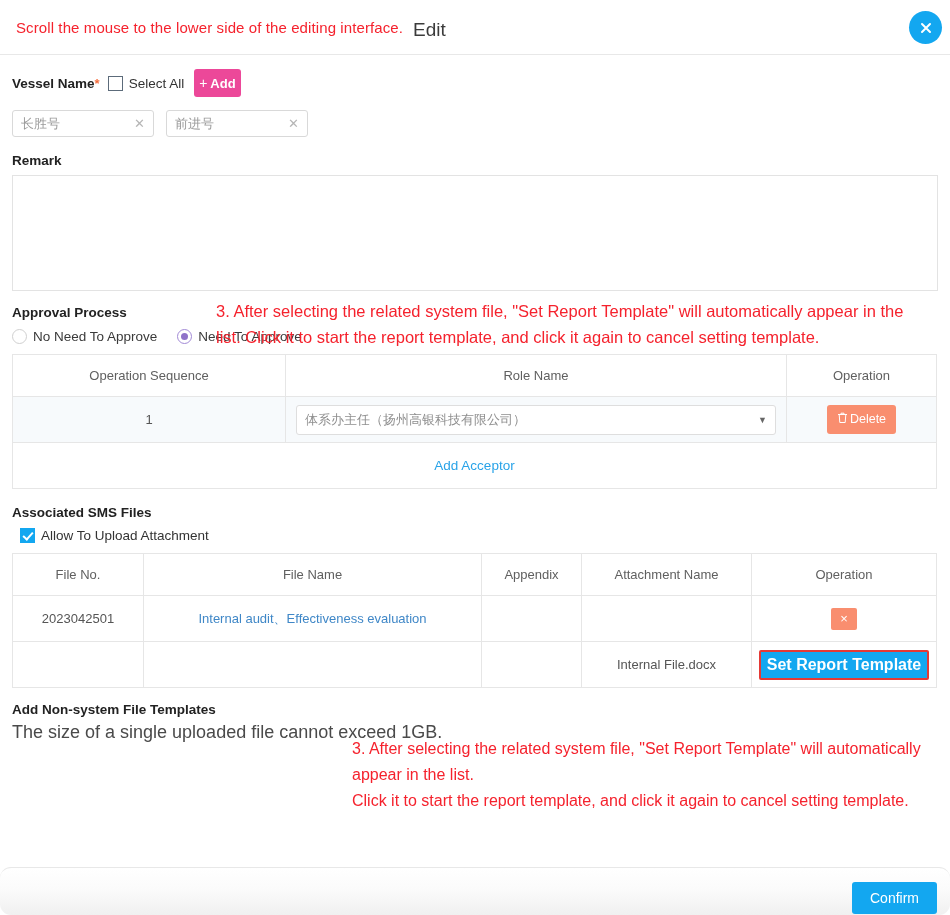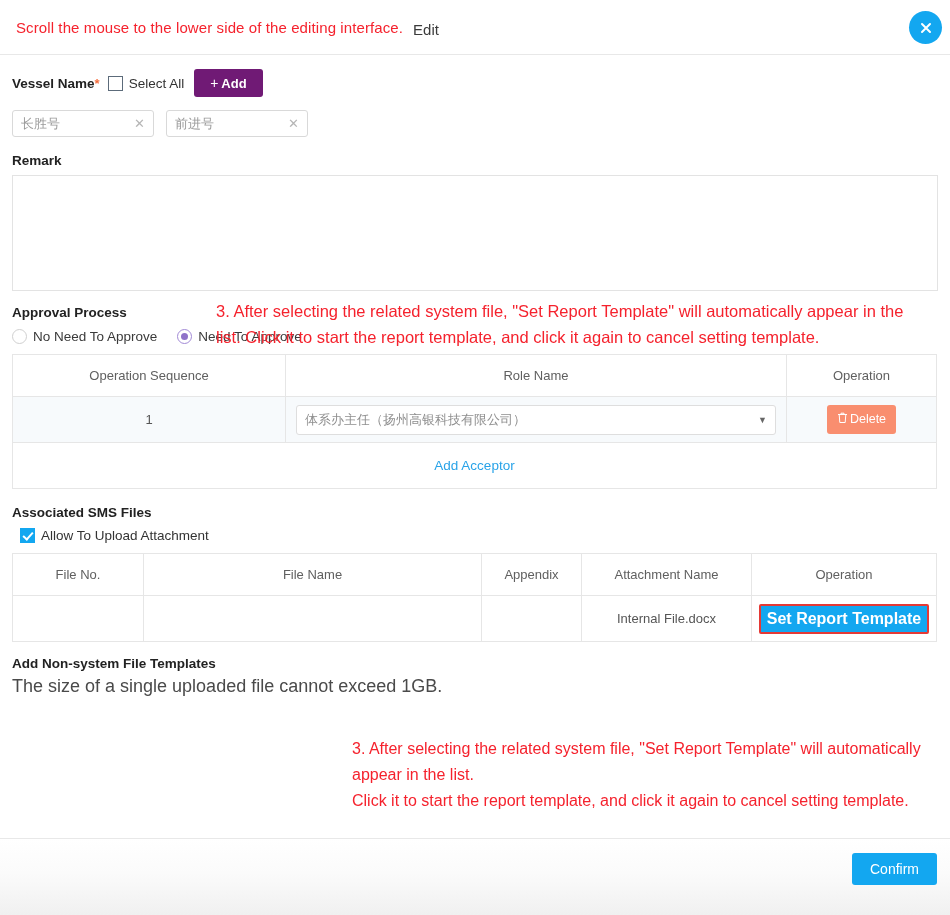--- a/index.html
+++ b/index.html
@@ -23,21 +23,21 @@
     align-items: center;
     padding-left: 16px;
   }
   .header-note {
     color: #f5222d;
     font-size: 15px;
     letter-spacing: 0.1px;
     white-space: nowrap;
   }
   .header-title {
-    font-size: 15px;
+    font-size: 19px;
     color: #3b3b3b;
     margin-left: 10px;
     margin-top: 5px;
   }
   .close-btn {
     position: absolute;
     right: 8px; top: 11px;
     width: 33px; height: 33px;
     border-radius: 50%;
     background: #13a7f0;
@@ -87,27 +87,27 @@
     position:absolute;
     left:4px; top:1px;
     width:4px; height:8px;
     border:solid #fff;
     border-width:0 2px 2px 0;
     transform: rotate(42deg);
   }
   .select-all-label { font-size:13.5px; color:#333; margin-right:10px; }
 
   .btn-add {
-    background:#701a75;
+    background:#ec4899;
     color:#fff;
     border:none;
     border-radius:3px;
     font-size:13px;
     font-weight:bold;
-    padding:7px 16px;
+    padding:7px 5px;
     cursor:pointer;
     line-height:1;
   }
   .btn-add .plus { font-weight:normal; margin-right:3px; font-size:14px; }
 
   .tag-row { display:flex; gap:12px; margin-top:13px; }
   .tag {
     width: 142px; height: 27px;
     border: 1px solid #d9d9d9;
     border-radius: 3px;
@@ -250,23 +250,24 @@
   #annot-1 { left: 216px; top: 243px; width: 700px; }
   #annot-2 { left: 352px; top: 736px; width: 580px; font-size:16px; line-height:26px; }
   #annot-confirm { position:absolute; left: 627px; top: 874px; font-size:17px; color:#f5222d; }
 
   .arrow-wrap { position:absolute; left: 798px; top: 879px; }
 
   
   .modal-footer {
     position:absolute;
     left:0; right:0; bottom:0;
-    height: 77px;
+    height: 48px;
     border-top: 1px solid #e8e8e8;
     background: linear-gradient(180deg, #ffffff 0%, #fbfbfb 45%, #f0f0f0 100%);
+    border-radius: 11px;
   }
   .btn-confirm {
     position:absolute;
     right: 13px; top: 14px;
     background:#13a7f0; color:#fff;
     border:none; border-radius:3px;
     font-size:14px;
     padding: 8px 18px;
     cursor:pointer;
   }
@@ -381,20 +382,31 @@
       <tr>
         <th>File No.</th>
         <th>File Name</th>
         <th>Appendix</th>
         <th>Attachment Name</th>
         <th>Operation</th>
       </tr>
     </thead>
     <tbody>
       <tr>
+        <td>2023042501</td>
+        <td>
+          <span class="file-link">Internal audit、Effectiveness evaluation</span>
+        </td>
+        <td></td>
+        <td></td>
+        <td>
+          <button class="btn-x-small">×</button>
+        </td>
+      </tr>
+      <tr>
         <td></td>
         <td></td>
         <td></td>
         <td>Internal File.docx</td>
         <td>
           <button class="btn-set-tpl">Set Report Template</button>
         </td>
       </tr>
     </tbody>
   </table>

